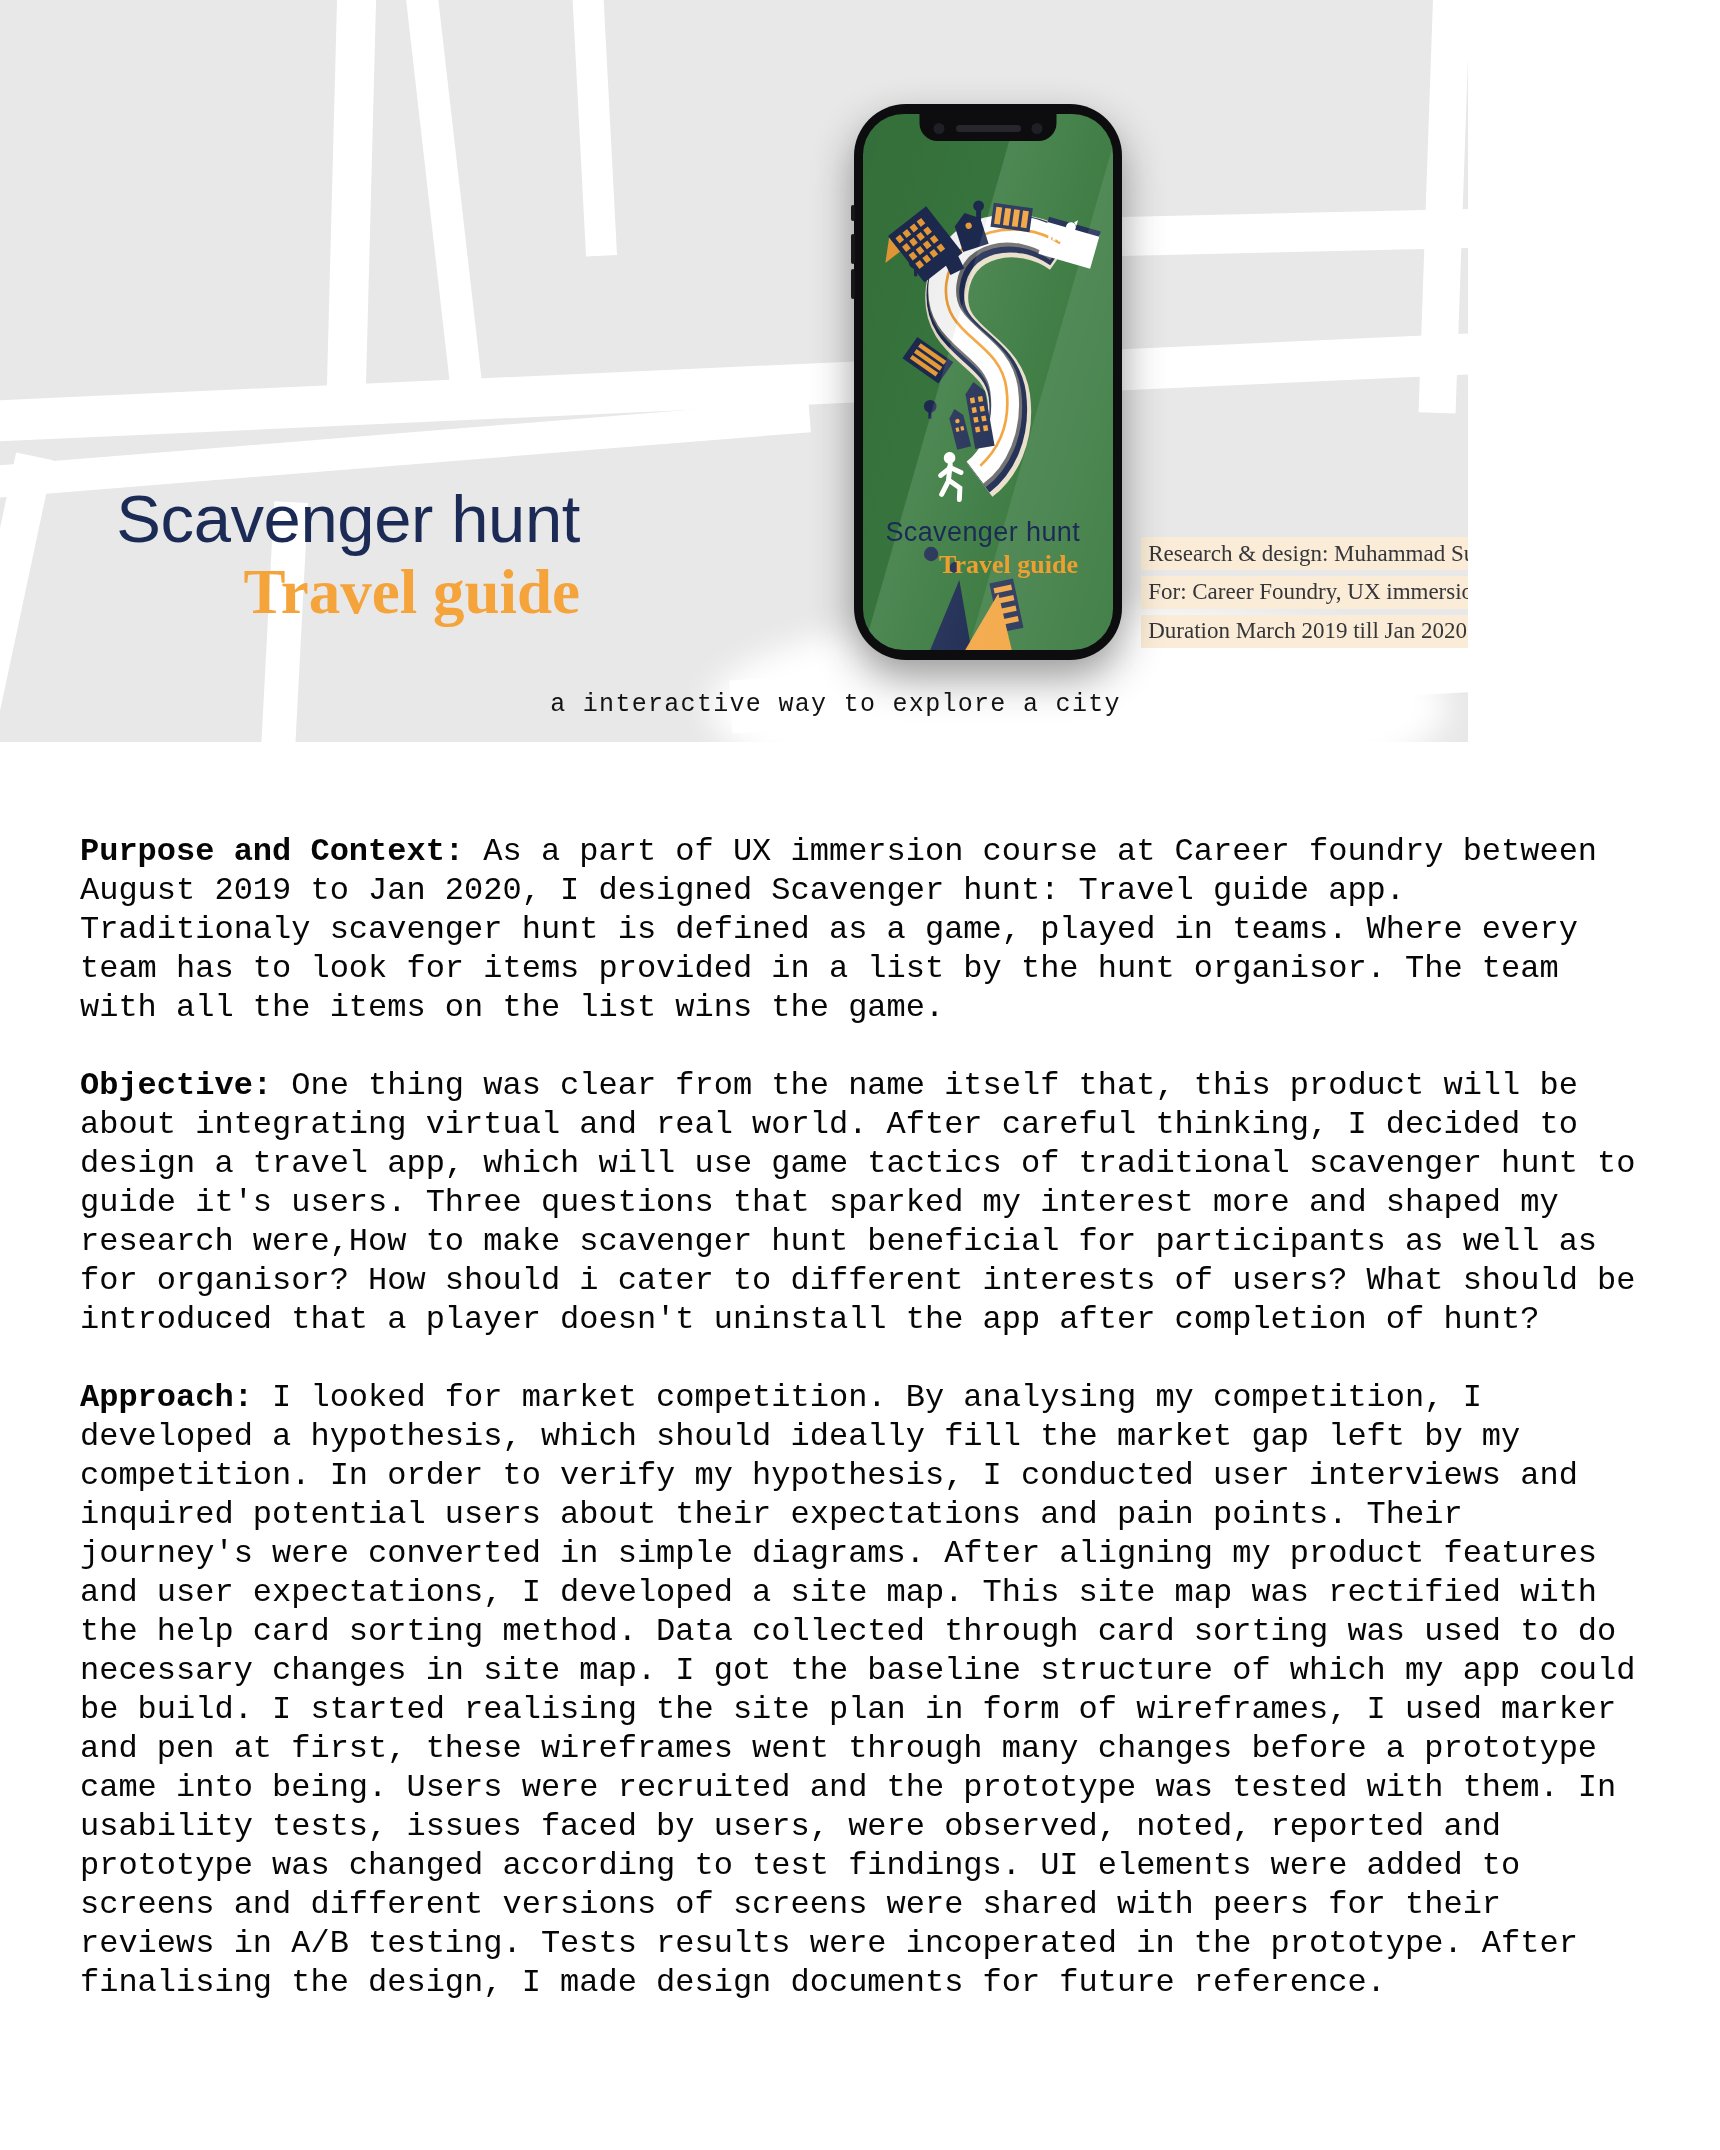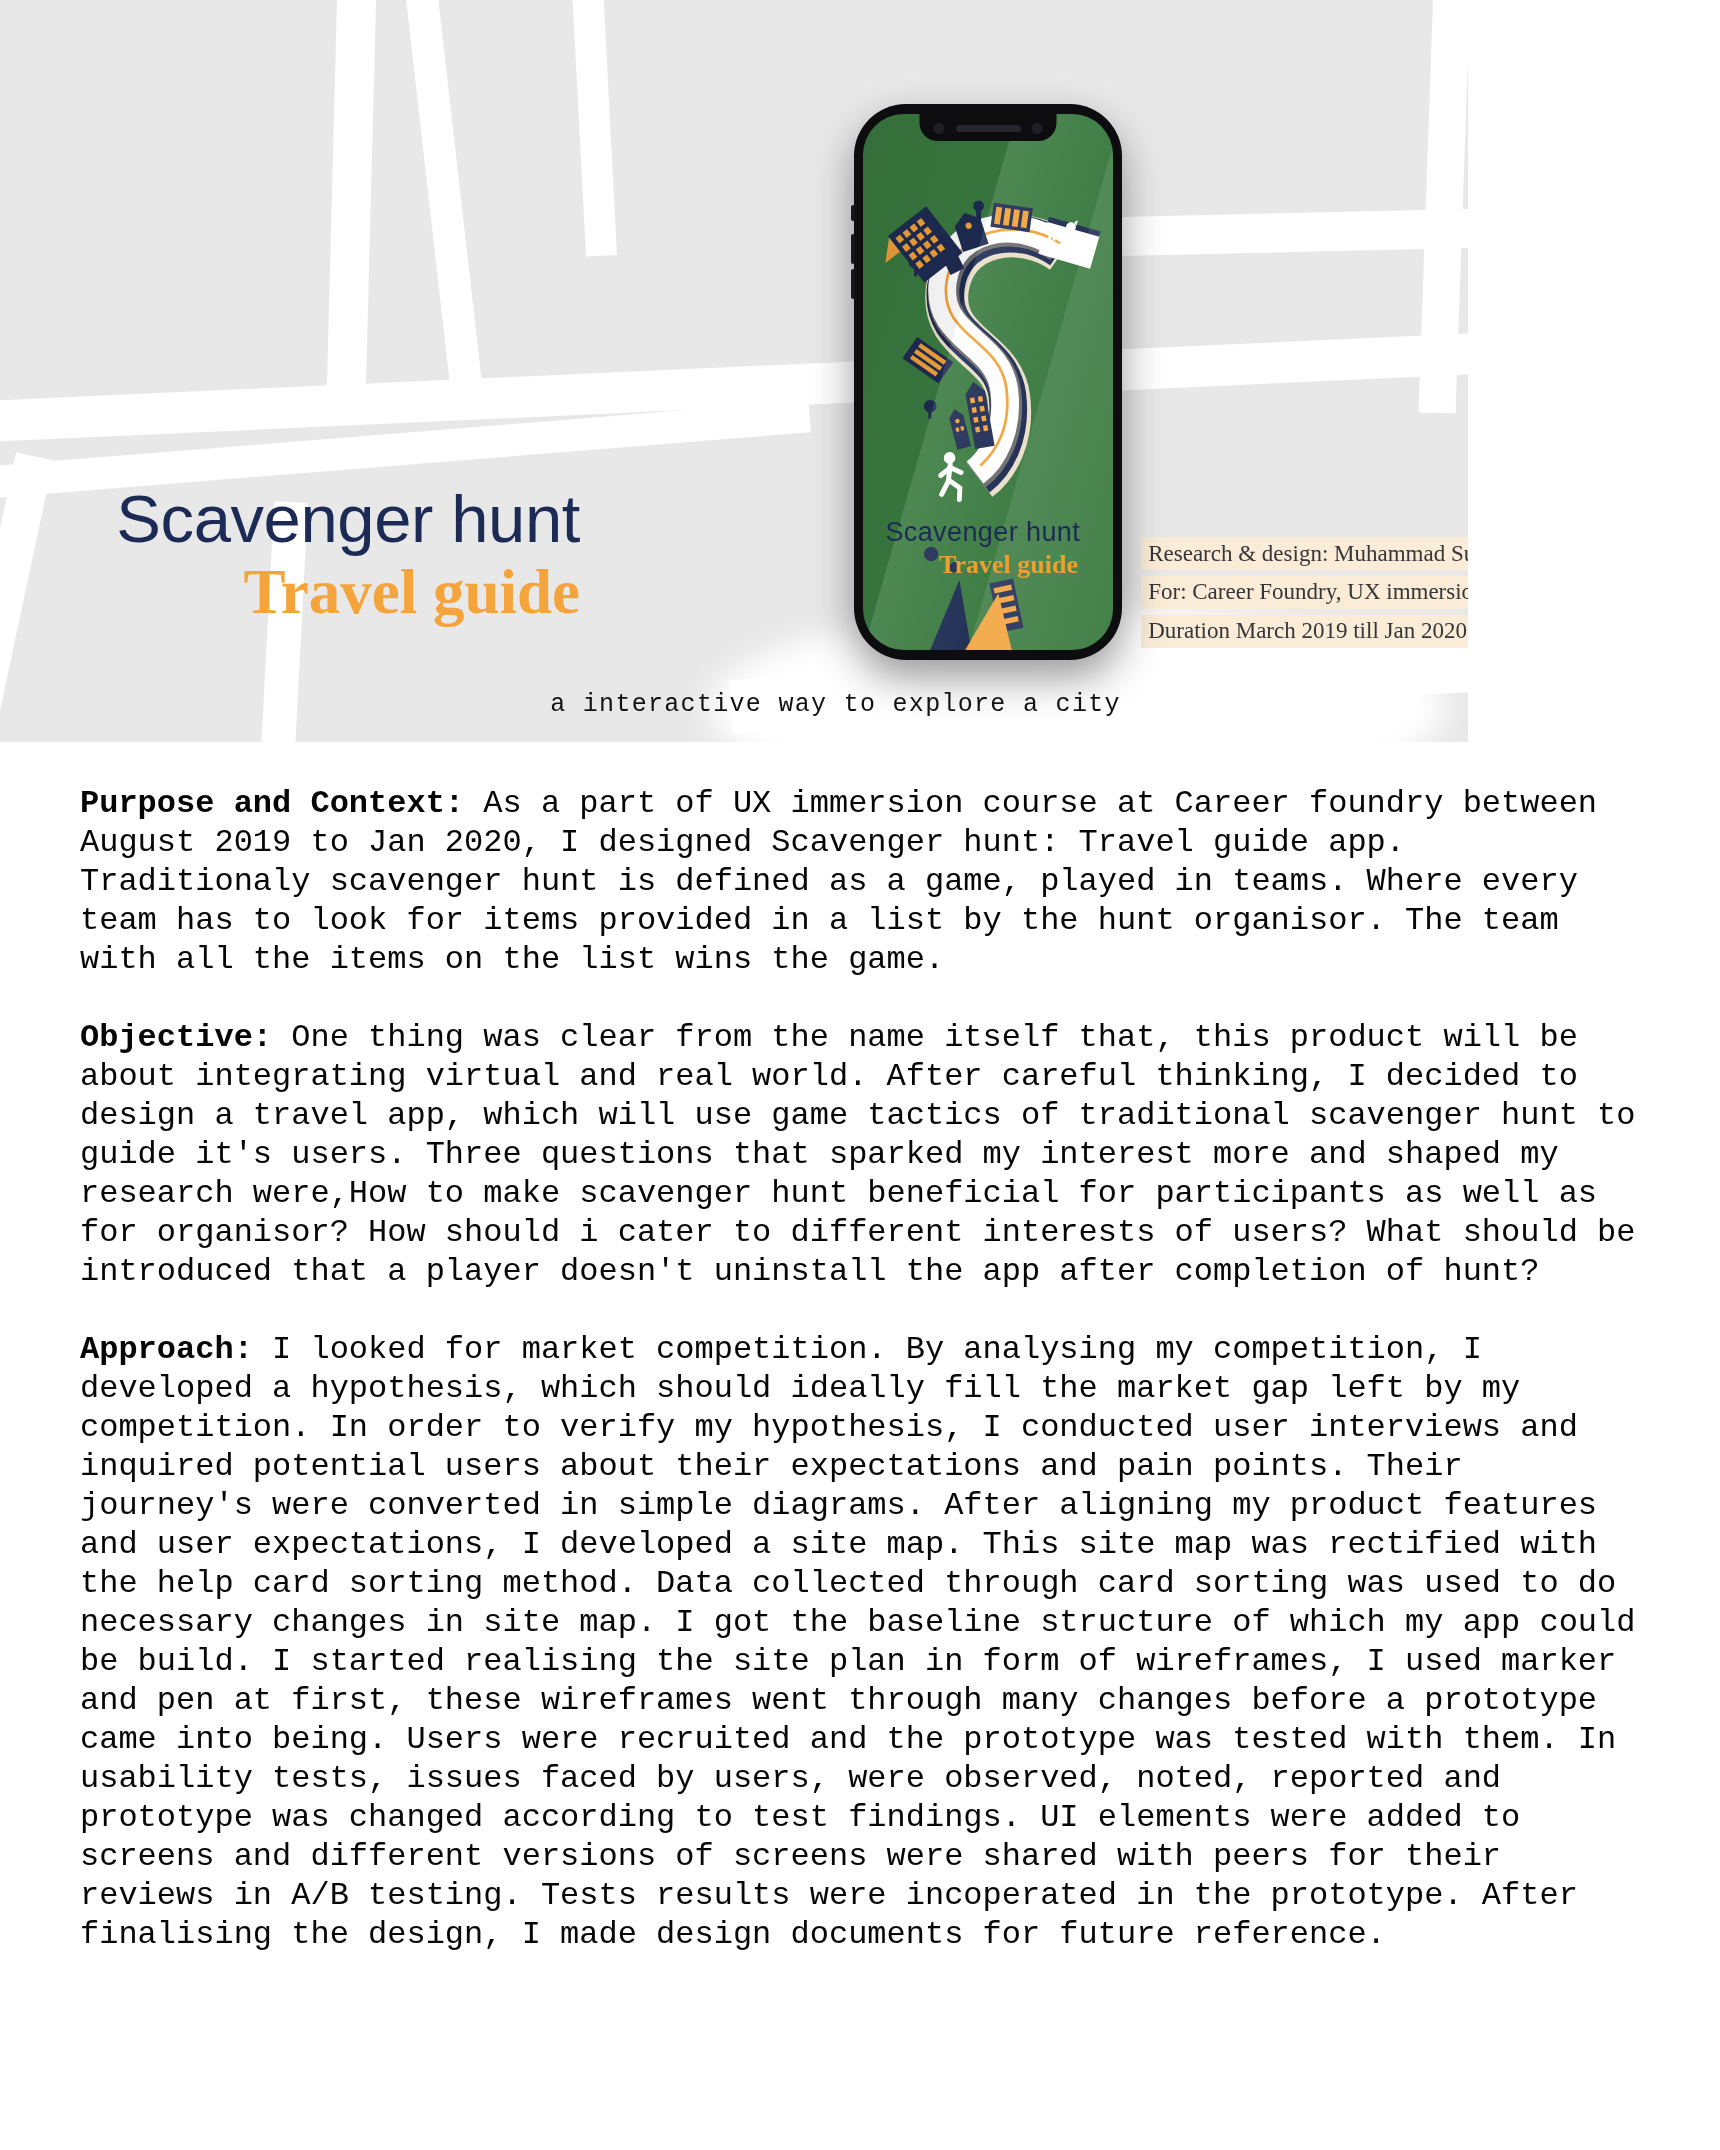--- a/index.html
+++ b/index.html
@@ -58,21 +58,21 @@
            background:#26262c;border-radius:4px;}
   .cam{position:absolute;top:9px;width:11.2px;height:11.2px;background:#1e2026;border-radius:50%;}
   .cam-l{left:14.3px;} .cam-r{right:14.3px;}
   .illustration{position:absolute;left:0;top:0;width:250px;height:536px;z-index:1;}
   .screen-title{position:absolute;left:22.4px;top:405px;z-index:4;font-family:"Liberation Sans",sans-serif;
                 font-weight:300;font-size:27px;line-height:1;color:#1c2b55;letter-spacing:0.4px;white-space:nowrap;}
   .screen-sub{position:absolute;right:35px;top:438px;z-index:4;font-family:"Liberation Serif",serif;
               font-weight:700;font-size:26px;line-height:1;color:#ef9f2f;white-space:nowrap;}
 
   
-  .content{position:absolute;left:80px;top:784px;width:1568px;z-index:2;}
+  .content{position:absolute;left:80px;top:832px;width:1568px;z-index:2;}
   .para{margin:0 0 39px 0;font-family:"Liberation Mono",monospace;font-weight:400;
         font-size:32px;line-height:39px;color:#060606;}
   .lead{font-weight:700;}
   .lead::after{content:"\00a0";}
 </style>
 </head>
 <body>
 
 <div class="page">
 

